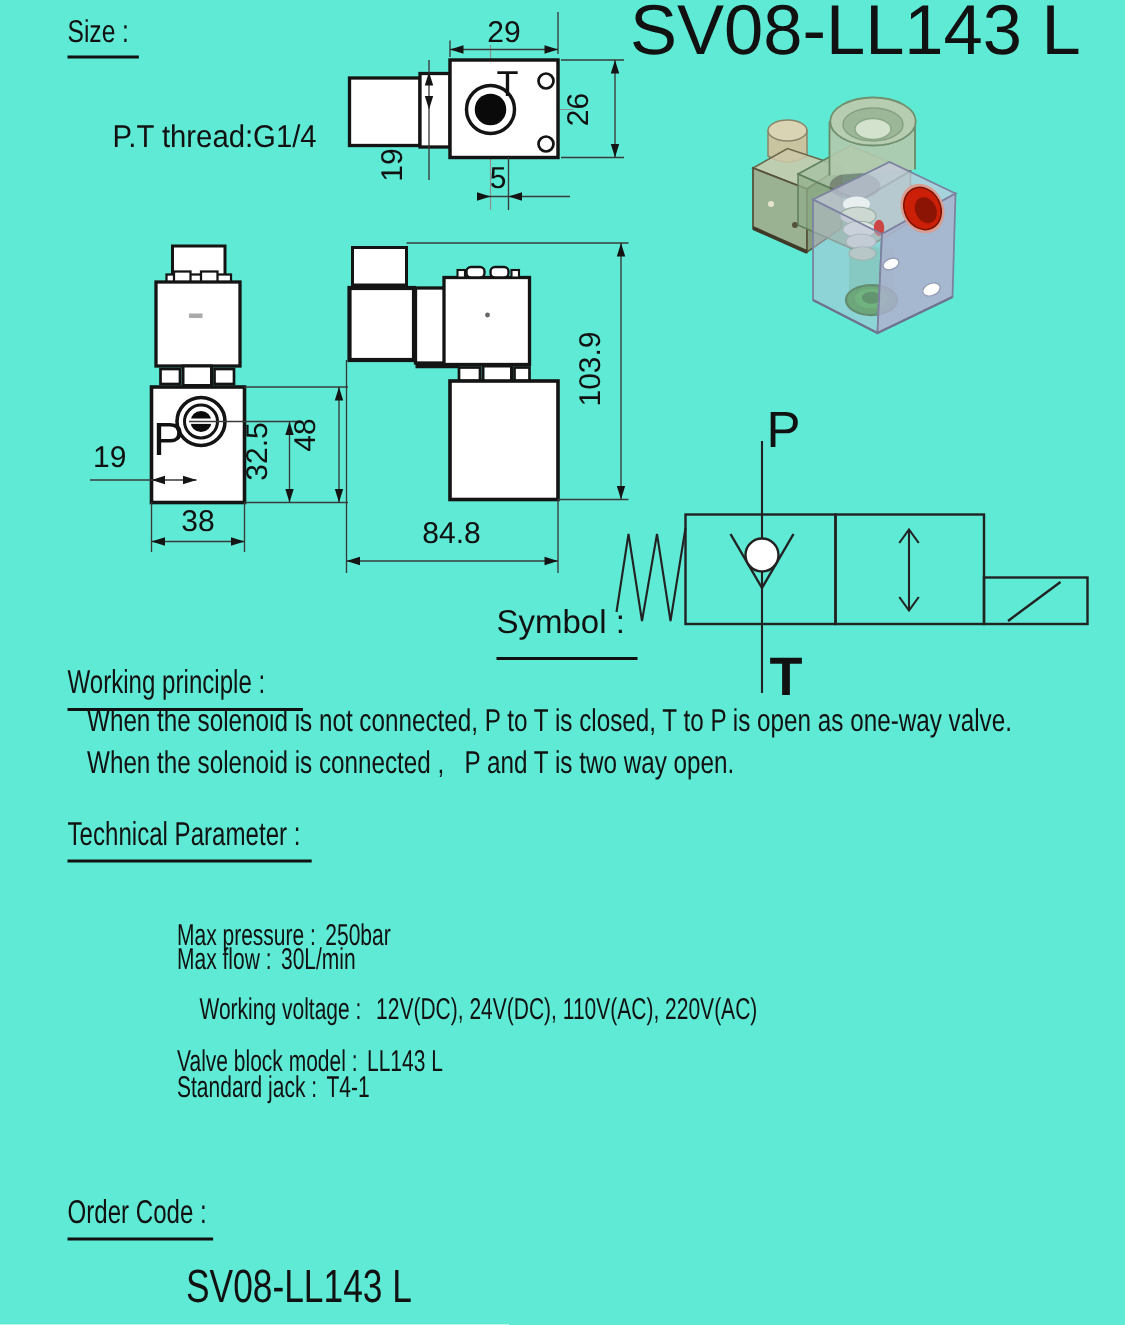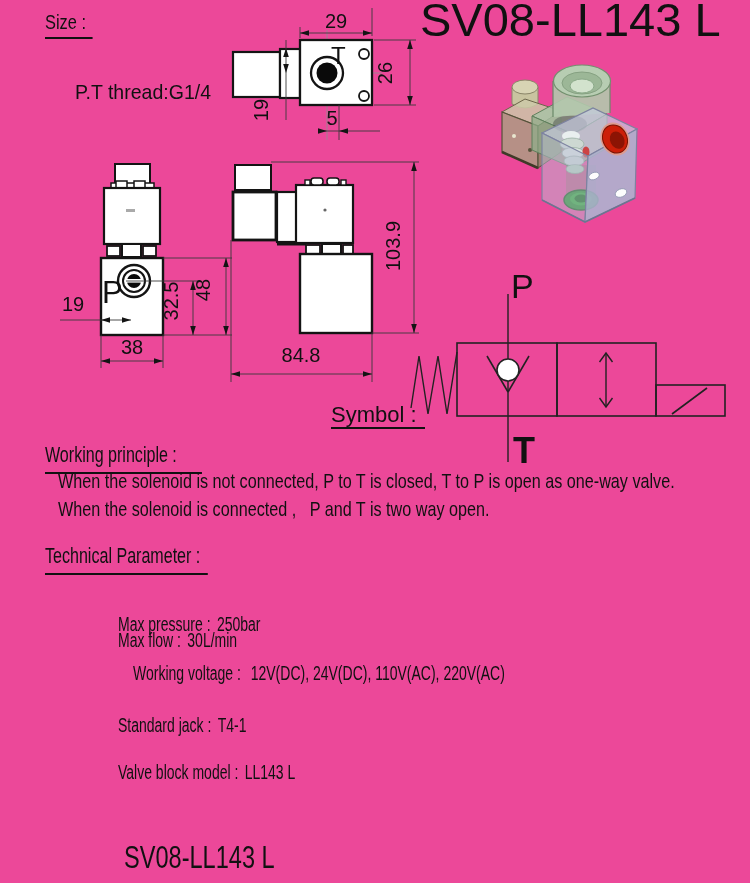--- a/index.html
+++ b/index.html
@@ -1,17 +1,17 @@
 <!DOCTYPE html>
 <html><head>
 <meta charset="utf-8">
 <style>
   html,body{margin:0;padding:0;background:#ffffff;}
   .page{
-    position:relative;width:750px;height:883px;background:#ec4899;overflow:hidden;
+    position:relative;width:750px;height:883px;background:#5eead4;overflow:hidden;
     font-family:"Liberation Sans","DejaVu Sans",sans-serif;color:#111;
   }
   .abs{position:absolute;}
   .cond{display:inline-block;transform-origin:0 50%;white-space:pre;}
   .sx93{transform:scaleX(.93);}
   .sx78{transform:scaleX(.78);}
   .sx77{transform:scaleX(.77);}
   .sx76{transform:scaleX(.76);}
   .sx73{transform:scaleX(.73);}
   .sx70{transform:scaleX(.70);}
@@ -260,21 +260,21 @@
     <g>
       <rect x="656" y="385" width="69" height="31" fill="none" stroke="#222" stroke-width="1.6"></rect>
       <line x1="672" y1="414" x2="707" y2="388" stroke="#222" stroke-width="1.6"></line>
     </g>
   </svg>
 
   <div class="abs" style="left:45px;top:402px;margin-top:40px;">
     <span class="cond sx73 heading" style="padding-right:34px;">Working principle :</span>
   </div>
   <div class="abs" style="left:331px;top:402px;">
-    <span class="heading" style="display:inline-block;padding-right:8px;padding-bottom:0;text-align:right;">Symbol :</span>
+    <span class="heading" style="display:inline-block;padding-right:8px;padding-bottom:11px;text-align:right;">Symbol :</span>
   </div>
 
   <div class="abs" style="left:58px;top:468px;">
     <span class="cond sx77 bodytext">When the solenoid is not connected, P to T is closed, T to P is open as one-way valve.</span>
   </div>
   <div class="abs" style="left:45px;top:543px;">
     <span class="cond sx73 heading" style="padding-right:10px;">Technical Parameter :</span>
   </div>
 
   <div class="abs" style="left:58px;top:496px;">
@@ -286,21 +286,24 @@
   </div>
   <div class="abs" style="left:118px;top:628px;">
     <span class="cond sx70 param"><span>Max flow :</span><span class="val">30L/min</span></span>
   </div>
   <div class="abs" style="left:133px;top:661px;">
     <span class="cond sx70 param"><span>Working voltage :</span><span class="val" style="margin-left:14px;">12V(DC), 24V(DC), 110V(AC), 220V(AC)</span></span>
   </div>
   <div class="abs" style="left:118px;top:701px;margin-top:12px;">
     <span class="cond sx70 param"><span>Standard jack :</span><span class="val">T4-1</span></span>
   </div>
-  <div class="abs" style="left:118px;top:760px;text-decoration:underline;">
+  <div class="abs" style="left:118px;top:696px;text-decoration:underline;">
     <span class="cond sx70 param"><span>Valve block model :</span><span class="val">LL143 L</span></span>
   </div>
 
+  <div class="abs" style="left:45px;top:795px;">
+    <span class="cond sx73 heading" style="padding-right:6px;">Order Code :</span>
+  </div>
   <div class="abs" style="left:124px;top:841px;">
     <span class="cond sx76 ordercode">SV08-LL143 L</span>
   </div>
 
 </div>
 
 </body></html>

